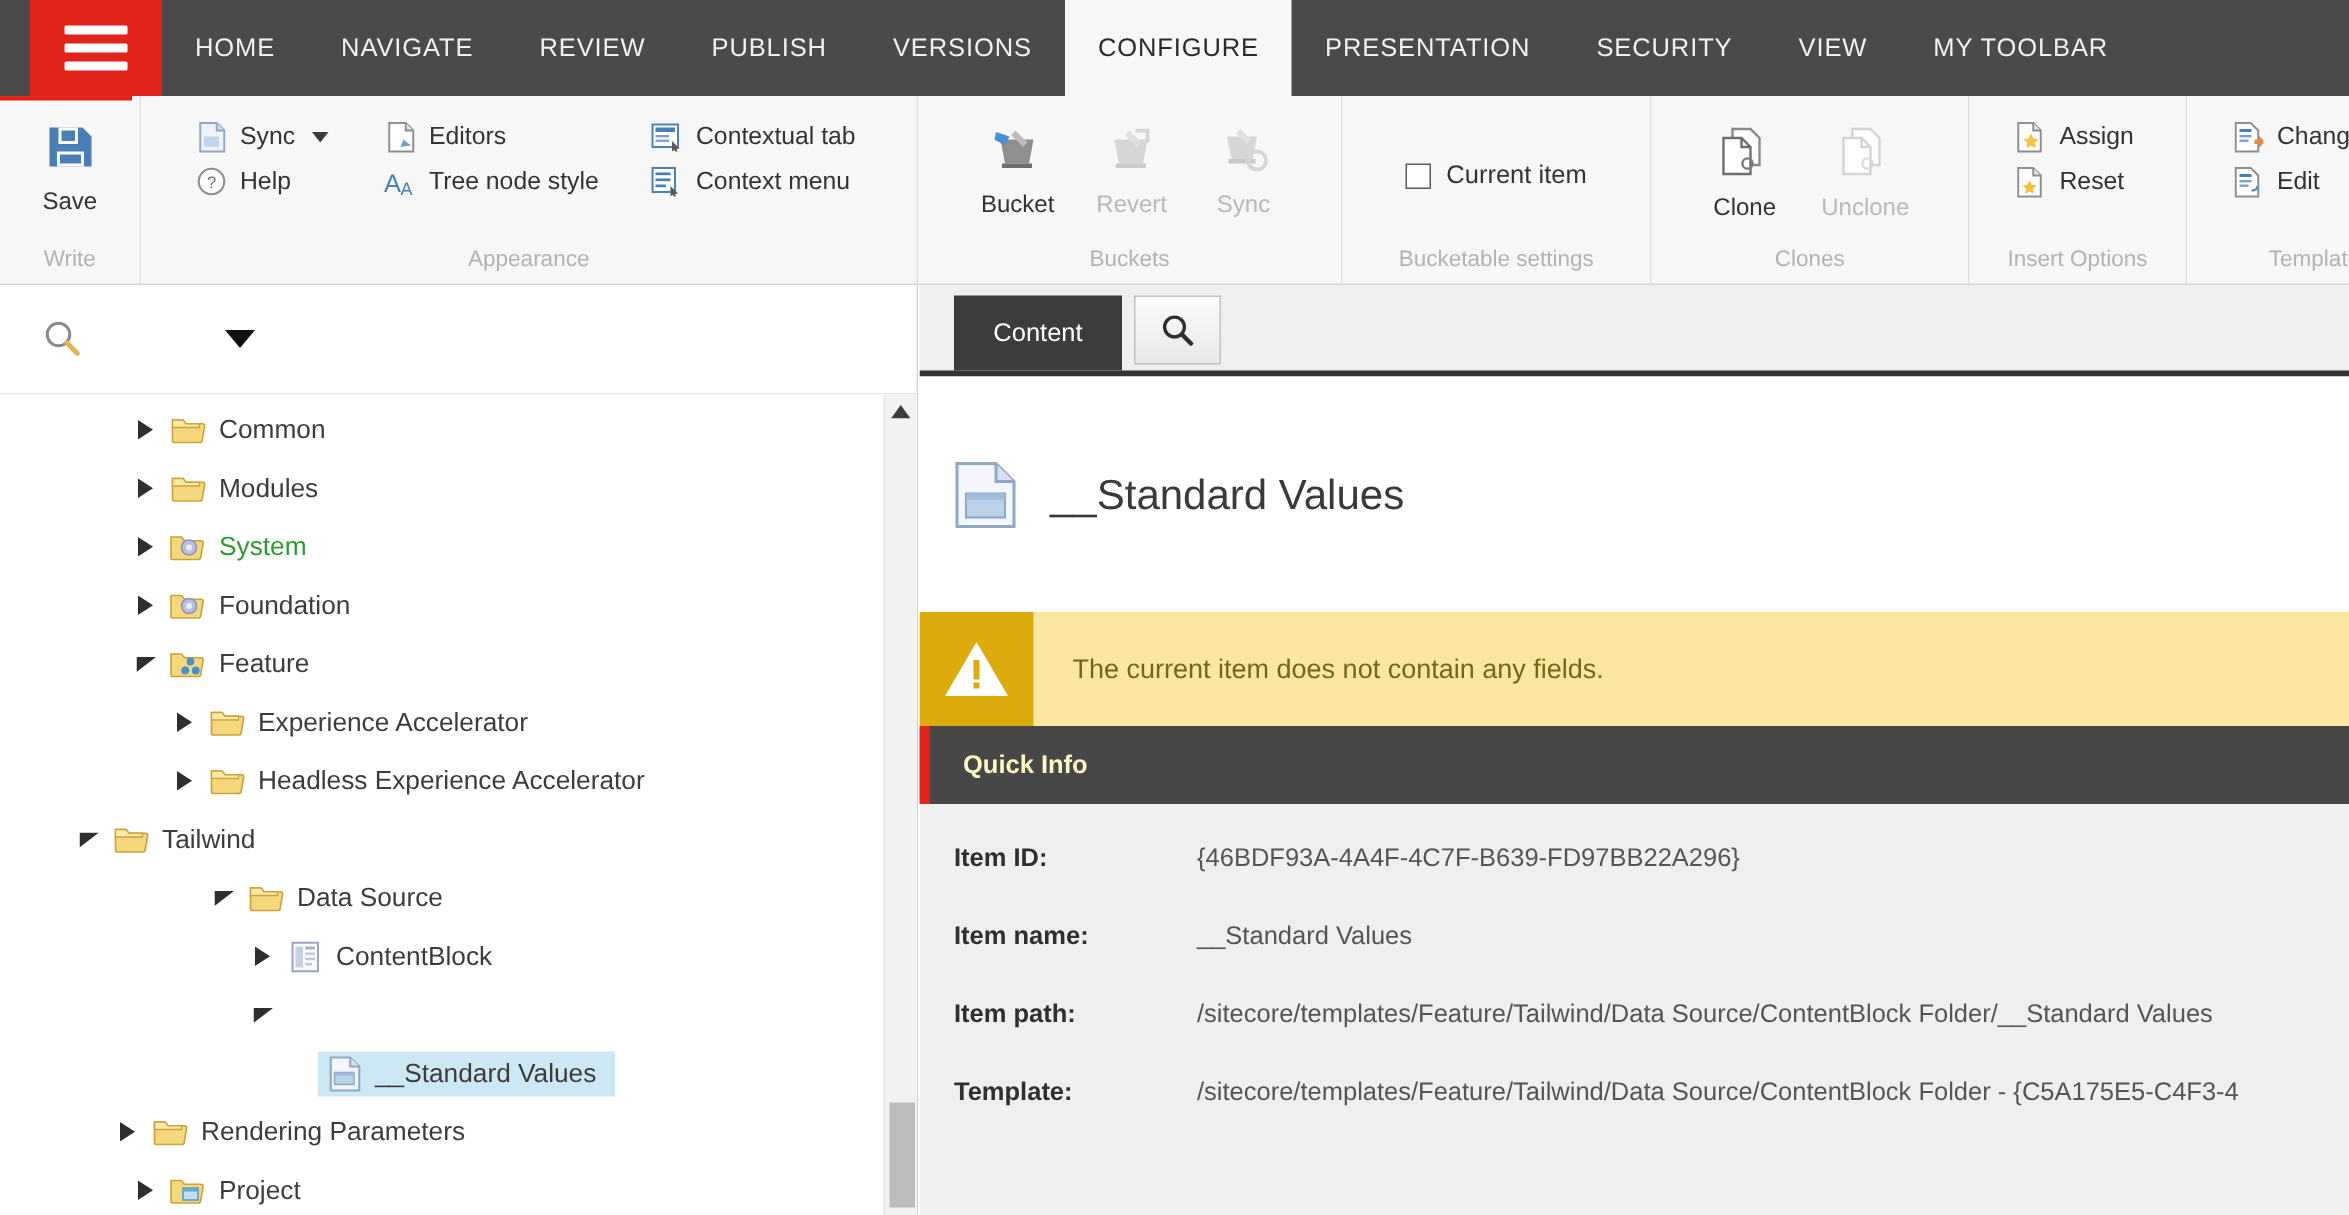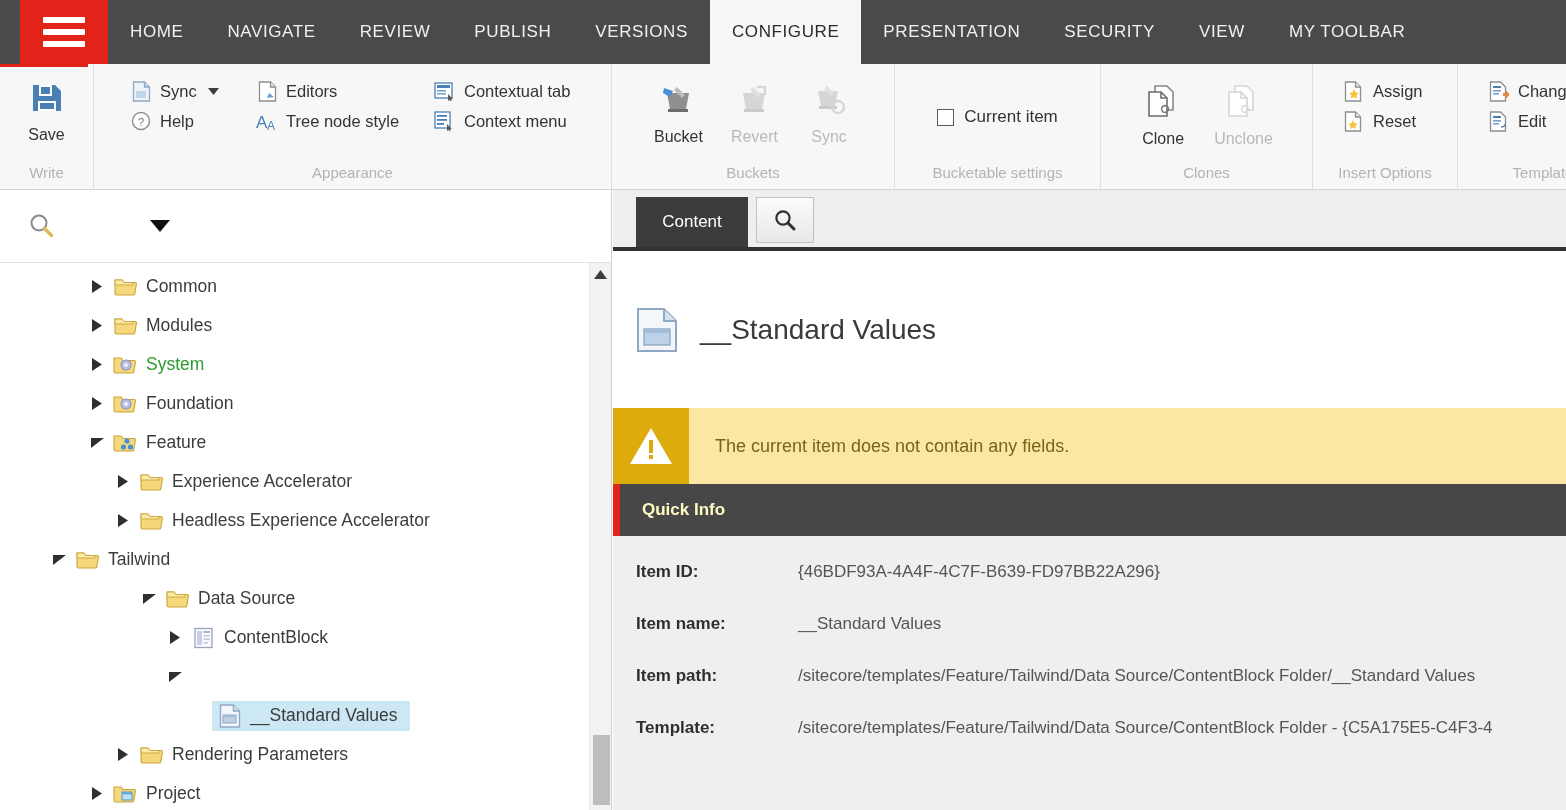--- a/index.html
+++ b/index.html
@@ -635,21 +635,21 @@
               <svg width="22" height="24" viewBox="0 0 22 24">
                 <path d="M1.5 1h13l6 6v16h-19z" fill="#f3f7fc" stroke="#8fa8c4" stroke-width="1.4"></path>
                 <path d="M14.5 1v6h6" fill="#d4e2f0" stroke="#8fa8c4" stroke-width="1.4"></path>
                 <rect x="4" y="11" width="13" height="8" fill="#bcd2e8" stroke="#8fa8c4" stroke-width="1"></rect>
                 <rect x="4" y="11" width="13" height="2.2" fill="#9fbcd8"></rect>
               </svg>
             </span>
             <span class="tlbl">__Standard Values</span>
           </span>
         </div>
-        <div class="tnode" style="padding-left: 112px; align-items: center;">
+        <div class="tnode" style="padding-left: 74px; align-items: center;">
           <span class="arrow">
             <svg width="10" height="13" viewBox="0 0 10 13">
               <path d="M0 0l10 6.5L0 13z" fill="#2f2f2f"></path>
             </svg>
           </span>
           <span style="display: inline-flex; align-items: center; padding: 3px 12px 3px 4px;">
             <span class="ticon">
               <svg width="24" height="22" viewBox="0 0 24 22">
                 <path d="M1 4h7l2 2.5h11c1 0 1.6.6 1.4 1.6l-1.6 9.5c-.1.8-.7 1.4-1.5 1.4H2.4c-.8 0-1.4-.6-1.4-1.4z" fill="#f6d87c" stroke="#c9a43a" stroke-width="1.1"></path>
                 <path d="M1 4h7l2 2.5h9V9H1z" fill="#fbe9a8" stroke="#c9a43a" stroke-width=".9"></path>

